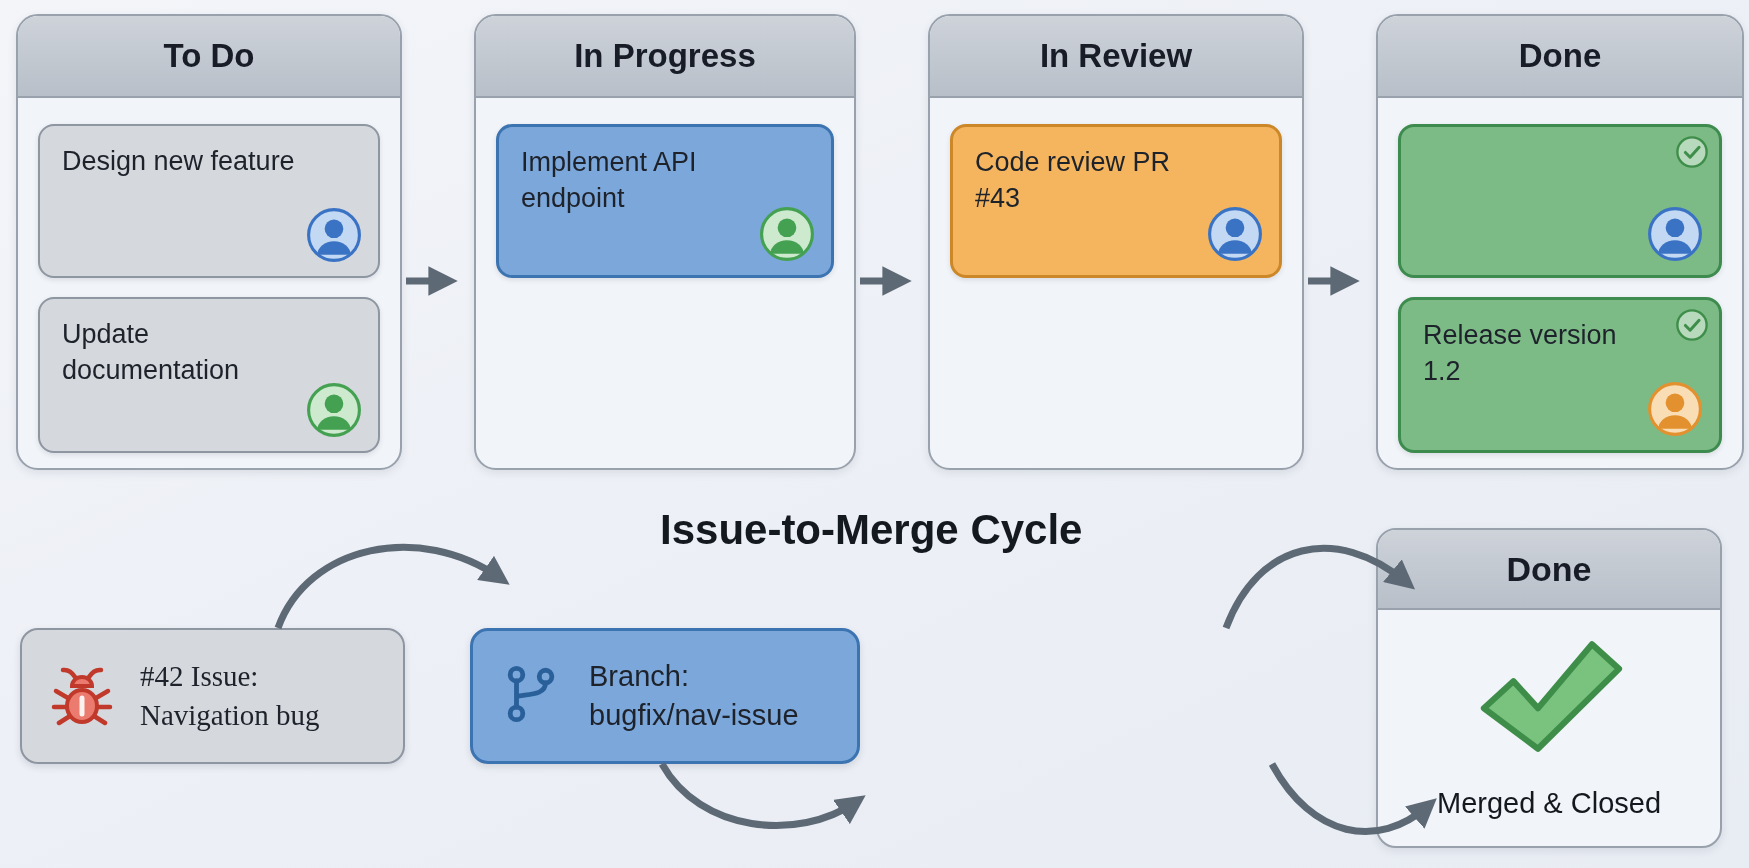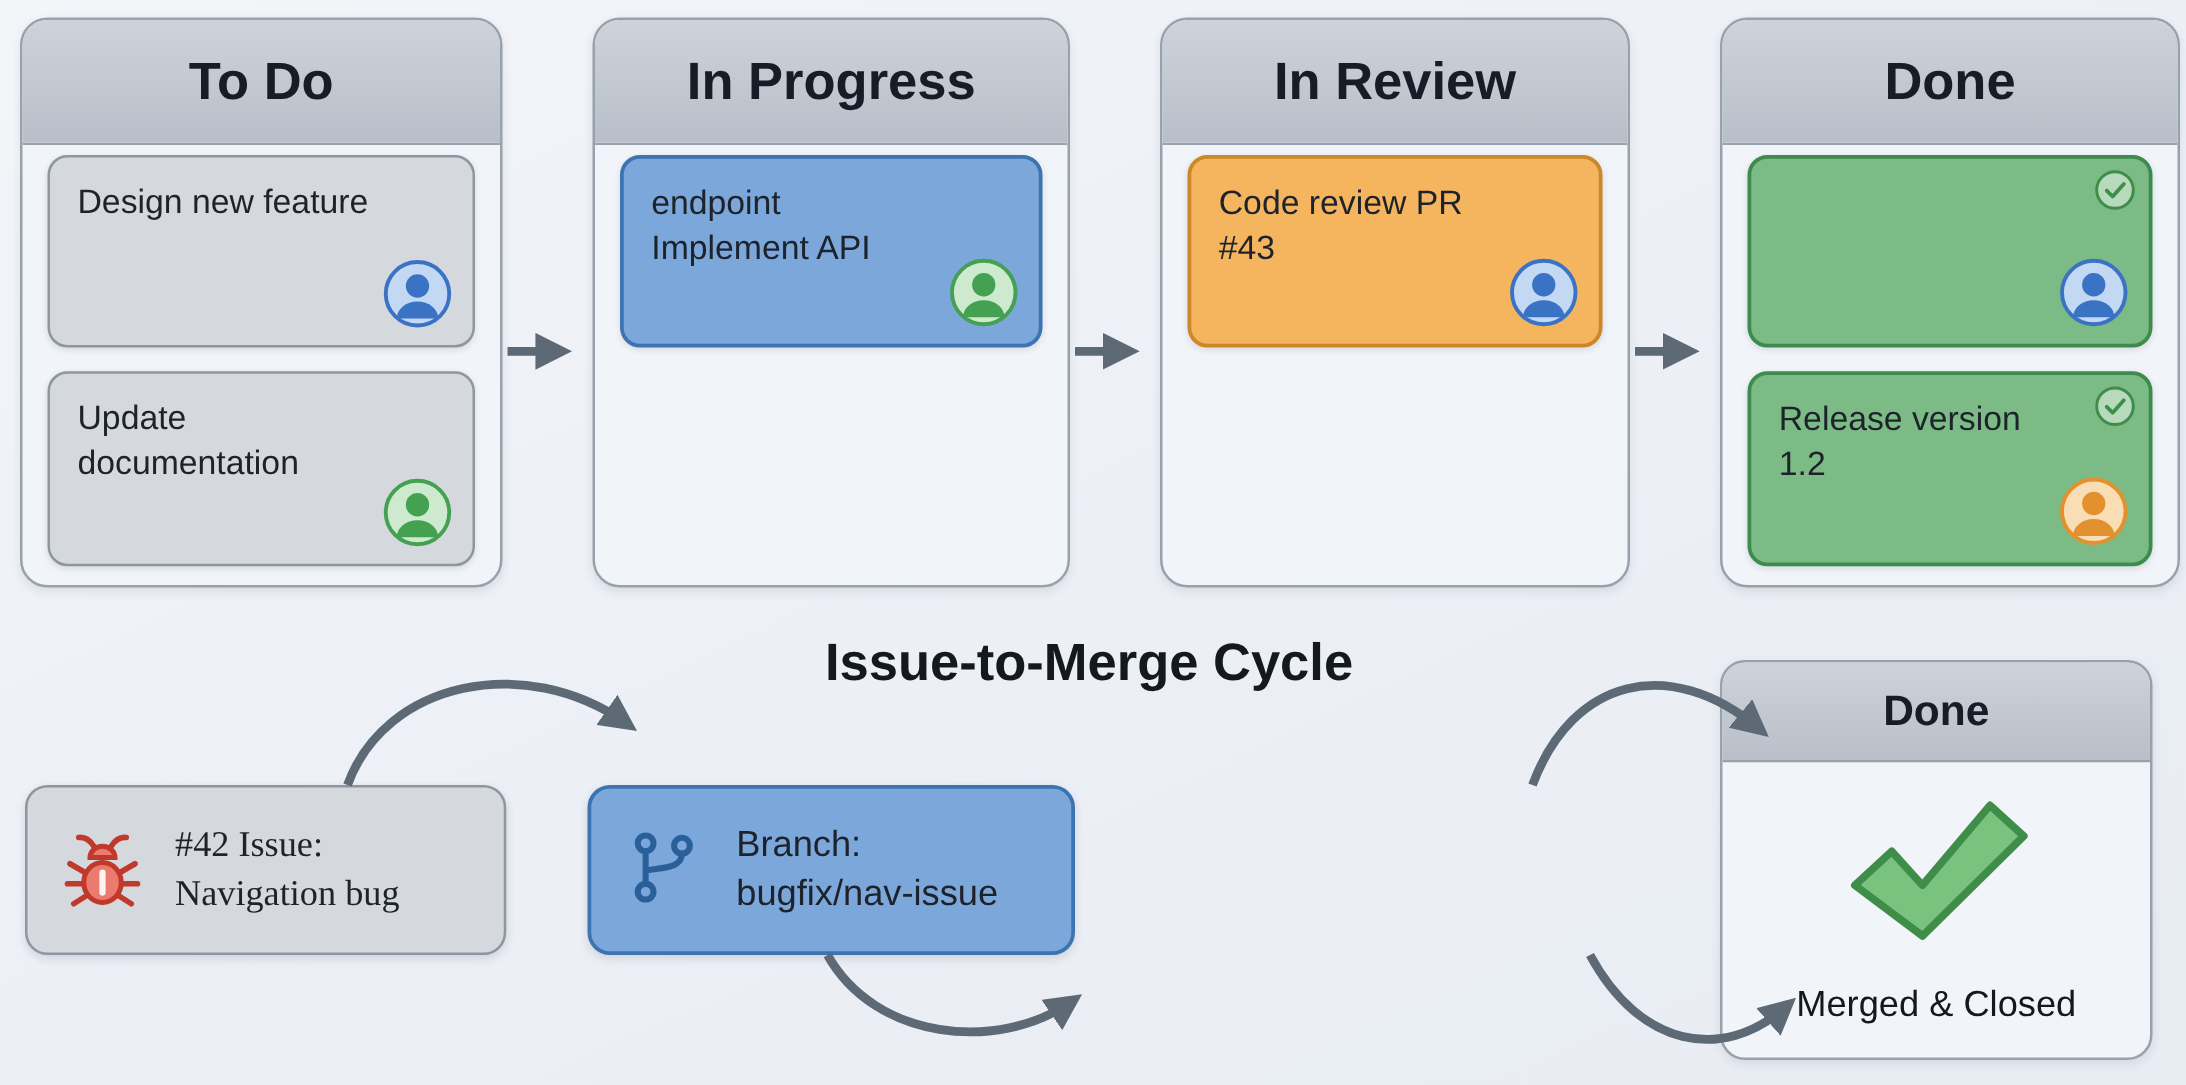--- a/index.html
+++ b/index.html
@@ -5,25 +5,25 @@
   * { margin:0; padding:0; box-sizing:border-box; }
   html,body { background:#e7ebf1; }
   body { font-family:"Liberation Sans","DejaVu Sans",sans-serif; color:var(--text_dark,#1d222b); }
   .stage { position:relative; width:1749px; height:868px; overflow:hidden;
            background:linear-gradient(155deg,#f3f5f9 0%, var(--background,#edf0f6) 45%, #e8ecf3 100%); }
 
   
   .col { position:absolute; top:14px; height:456px; background:var(--column_body,#f1f4f8);
          border:2px solid var(--column_border,#98a1ac); border-radius:22px;
          box-shadow:0 3px 8px rgba(40,50,70,.10); }
-  .col-h { height:100px; border-radius:20px 20px 0 0;
+  .col-h { height:82px; border-radius:20px 20px 0 0;
            background:linear-gradient(180deg,var(--column_header_top,#ced3da),var(--column_header_bottom,#b8bfc8));
            border-bottom:2px solid var(--column_border,#98a1ac);
            display:flex; align-items:center; justify-content:center;
-           font-size:42px; font-weight:bold; color:#171c26; }
+           font-size:33px; font-weight:bold; color:#171c26; }
   .card { position:absolute; left:20px; right:20px; border-radius:16px; padding:18px 22px;
           box-shadow:0 2px 5px rgba(40,50,70,.12); }
   .card-text { font-size:27px; line-height:1.32; }
   .card.gray   { background:var(--card_gray,#d5d8dd);  border:2px solid var(--card_gray_border,#8e96a1); }
   .card.blue   { background:var(--card_blue,#7ca7da);  border:3px solid var(--card_blue_border,#3c74b2); }
   .card.orange { background:var(--card_orange,#f4b55e);border:3px solid var(--card_orange_border,#cc8828); }
   .card.green  { background:var(--card_green,#7dbb86); border:3px solid var(--card_green_border,#3d8b4e); }
   .row1 { top:108px; height:154px; }
   .row2 { top:281px; height:156px; }
   .avatar { position:absolute; right:16px; bottom:13px; width:56px; height:56px; }
@@ -86,22 +86,22 @@
       </span>
     </article>
   </section>
 
   <section class="col" style="left:474px;width:382px">
     <header class="col-h">
       <span>In Progress</span>
     </header>
     <article class="card blue row1">
       <div class="card-text">
+        <div>Implement API</div>
         <div>endpoint</div>
-        <div>Implement API</div>
       </div>
       <span class="avatar" style="--av:var(--avatar_green);--avbg:var(--avatar_green_bg)">
         <svg viewBox="0 0 54 54" width="56" height="56">
             <circle cx="27" cy="27" r="24.5" fill="var(--avbg)" stroke="var(--av)" stroke-width="3"></circle>
             <circle cx="27" cy="21" r="9" fill="var(--av)"></circle>
             <path d="M11 46 a16 13 0 0 1 32 0 z" fill="var(--av)"></path>
           </svg>
       </span>
     </article>
   </section>

